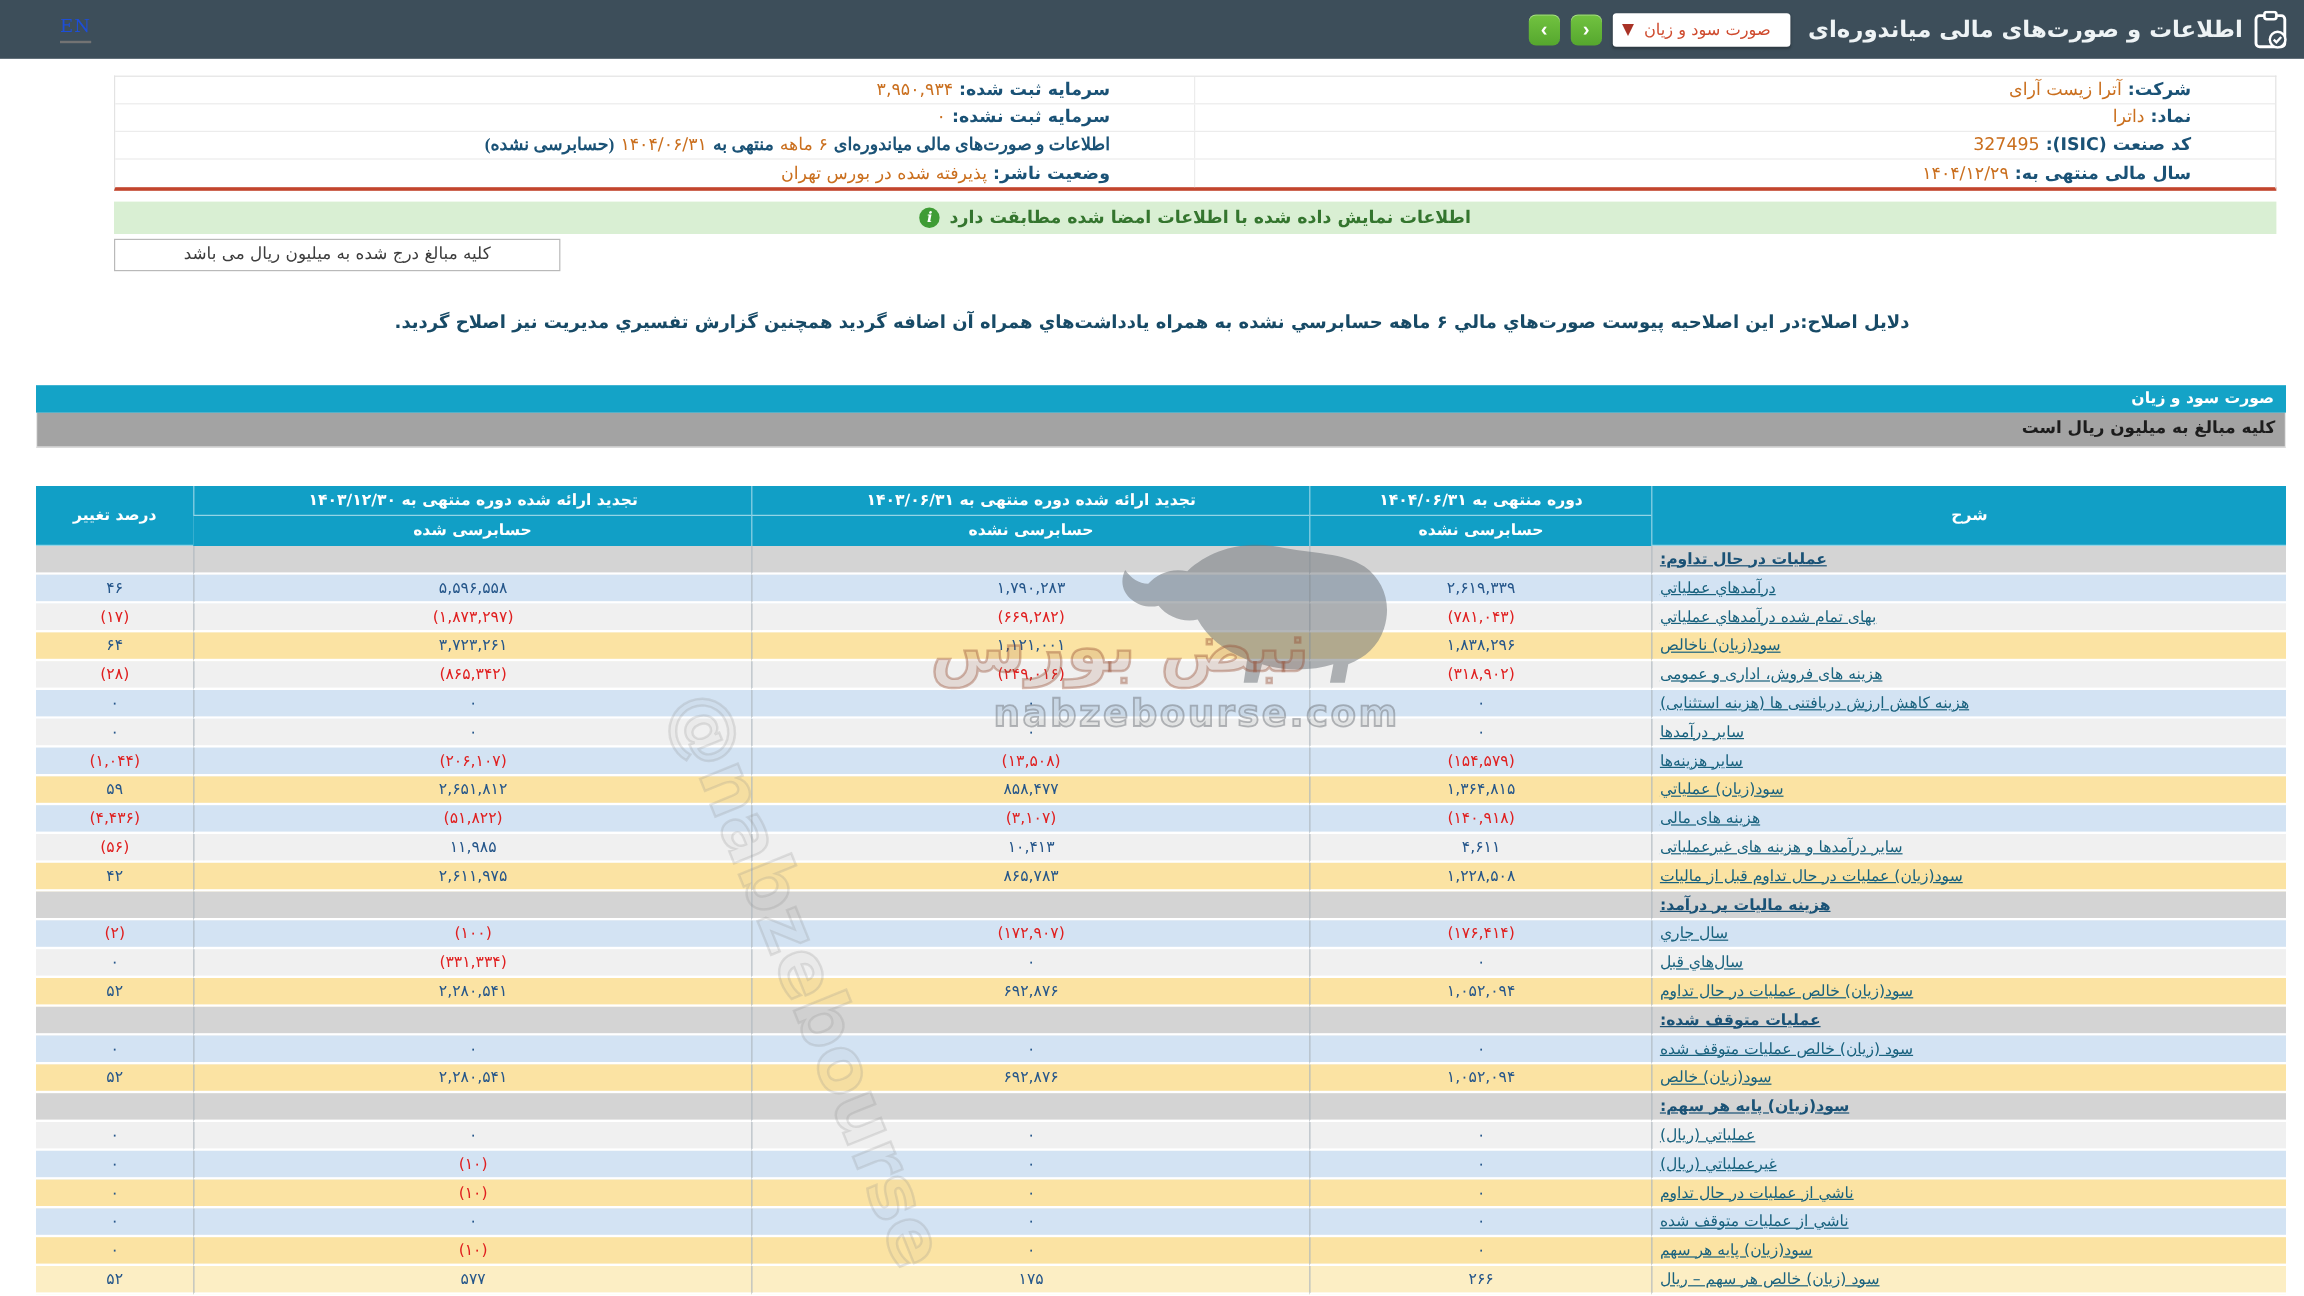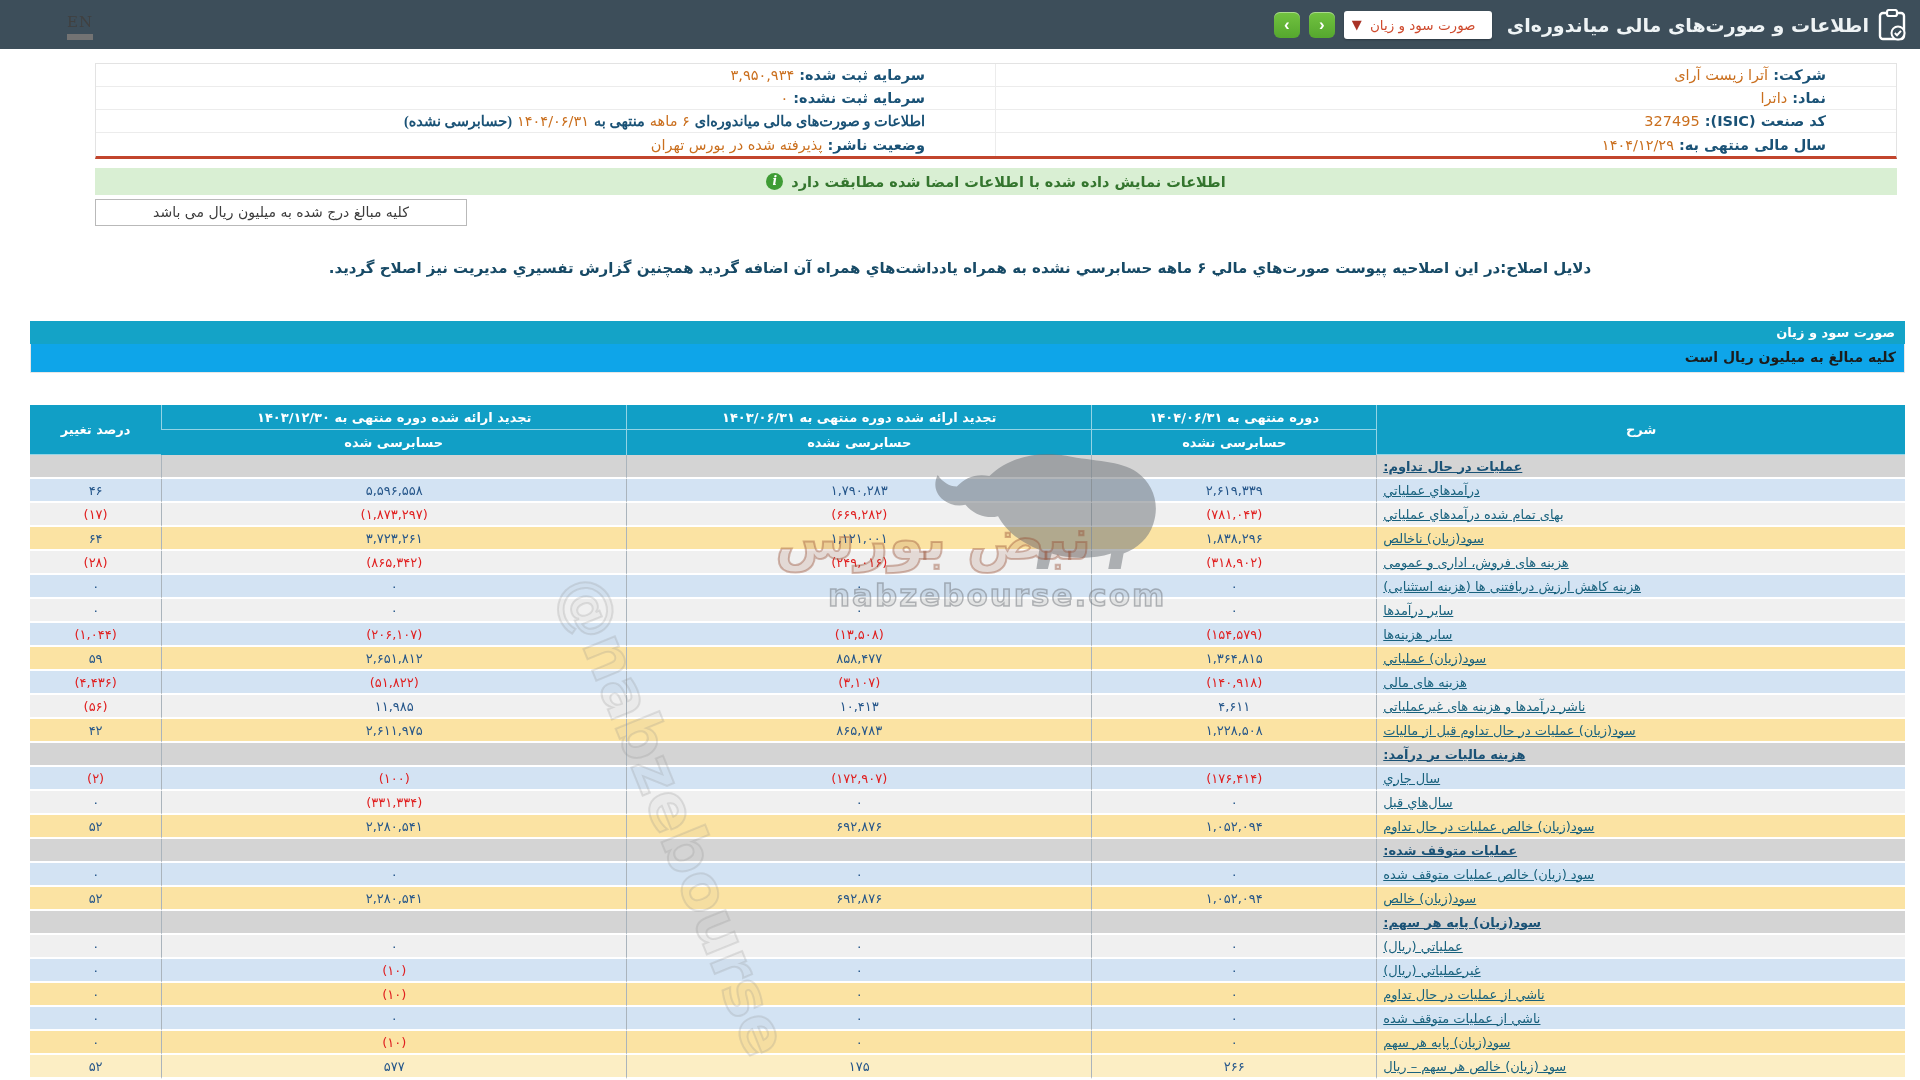--- a/index.html
+++ b/index.html
@@ -15,23 +15,23 @@
   .tb-title { color:#eef3f5; font-size:19px; font-weight:bold; margin-left:6px; white-space:nowrap; }
   .dropdown { width:148px; height:28px; background:#fff; border-radius:3px;
               display:flex; align-items:center; padding:0 8px; cursor:pointer;
               box-shadow:0 1px 2px rgba(0,0,0,.25); }
   .dropdown .dd-text { flex:1; text-align:center; color:#cf4a2d; font-size:13.5px; }
   .dropdown .dd-chev { color:#a93226; font-size:13px; }
   .navbtn { width:26px; height:26px; border:none; border-radius:6px; cursor:pointer;
             background:linear-gradient(#72c340,#55a72e); color:#fff; font-size:17px;
             font-weight:bold; line-height:24px; text-align:center; padding:0;
             box-shadow:inset 0 1px 0 rgba(255,255,255,.4); }
-  .en-link { position:absolute; top:13px; left:67px; color:#404040;
+  .en-link { position:absolute; top:13px; left:50px; color:#1d4ed8;
              font-family:"DejaVu Serif", serif; font-size:15px; letter-spacing:1px;
-             border-bottom:6px solid #737373; padding-bottom:3px; cursor:pointer; }
+             border-bottom:2px solid #737373; padding-bottom:3px; cursor:pointer; }
 
   
   .info-tbl { position:absolute; top:63px; left:95px; width:1802px;
               border:1px solid #e3e3e3; border-bottom:3px solid #c2452d;
               background:#fff; }
   .info-row { display:flex; height:23px; border-bottom:1px solid #ececec; }
   .info-row:last-child { border-bottom:none; }
   .info-cell { width:50%; display:flex; align-items:center; justify-content:flex-start;
                padding-right:70px; gap:5px; font-size:14.5px; white-space:nowrap; }
   .info-cell + .info-cell { border-right:1px solid #ececec; }
@@ -53,21 +53,21 @@
                  color:#19587a; font-size:15px; font-weight:bold; }
   .amend-line1 a { color:#cb4335; text-decoration:underline; cursor:pointer; }
   .amend-line2 { position:absolute; top:259px; left:0; width:100%; text-align:center;
                  color:#174a66; font-size:15px; font-weight:bold; }
 
   
   .stmt-bar { position:absolute; top:321px; left:30px; width:1875px; height:23px;
               background:#14a3c7; color:#fff; font-size:13px; font-weight:bold;
               line-height:23px; padding-right:10px; }
   .stmt-note { position:absolute; top:344px; left:30px; width:1875px; height:29px;
-               background:#0ea5e9; border:1px solid #e7e7e7; border-top:none;
+               background:#a3a3a3; border:1px solid #e7e7e7; border-top:none;
                color:#1c1c1c; font-size:14px; font-weight:bold;
                line-height:27px; padding-right:8px; }
 
   
   .tbl-wrap { position:absolute; top:405px; left:30px; width:1875px; z-index:1; }
   table { width:100%; table-layout:fixed; border-collapse:separate; border-spacing:0; }
   thead th { background:#119fc6; color:#fff; font-size:13px; font-weight:bold;
              height:25px; border-left:1px solid rgba(255,255,255,.55);
              border-bottom:1px solid rgba(255,255,255,.55); padding:0 4px; }
   thead th:last-child { border-left:none; }
@@ -264,21 +264,21 @@
             <td class="num">۵۹</td>
           </tr>
           <tr class="blue">
             <td class="lbl">هزینه های مالی</td>
             <td class="num neg">(۱۴۰,۹۱۸)</td>
             <td class="num neg">(۳,۱۰۷)</td>
             <td class="num neg">(۵۱,۸۲۲)</td>
             <td class="num neg">(۴,۴۳۶)</td>
           </tr>
           <tr class="white">
-            <td class="lbl">ناشر درآمدها و هزینه های غیرعملیاتی</td>
+            <td class="lbl">سایر درآمدها و هزینه های غیرعملیاتی</td>
             <td class="num">۴,۶۱۱</td>
             <td class="num">۱۰,۴۱۳</td>
             <td class="num">۱۱,۹۸۵</td>
             <td class="num neg">(۵۶)</td>
           </tr>
           <tr class="yellow">
             <td class="lbl">سود(زیان) عملیات در حال تداوم قبل از مالیات</td>
             <td class="num">۱,۲۲۸,۵۰۸</td>
             <td class="num">۸۶۵,۷۸۳</td>
             <td class="num">۲,۶۱۱,۹۷۵</td>

